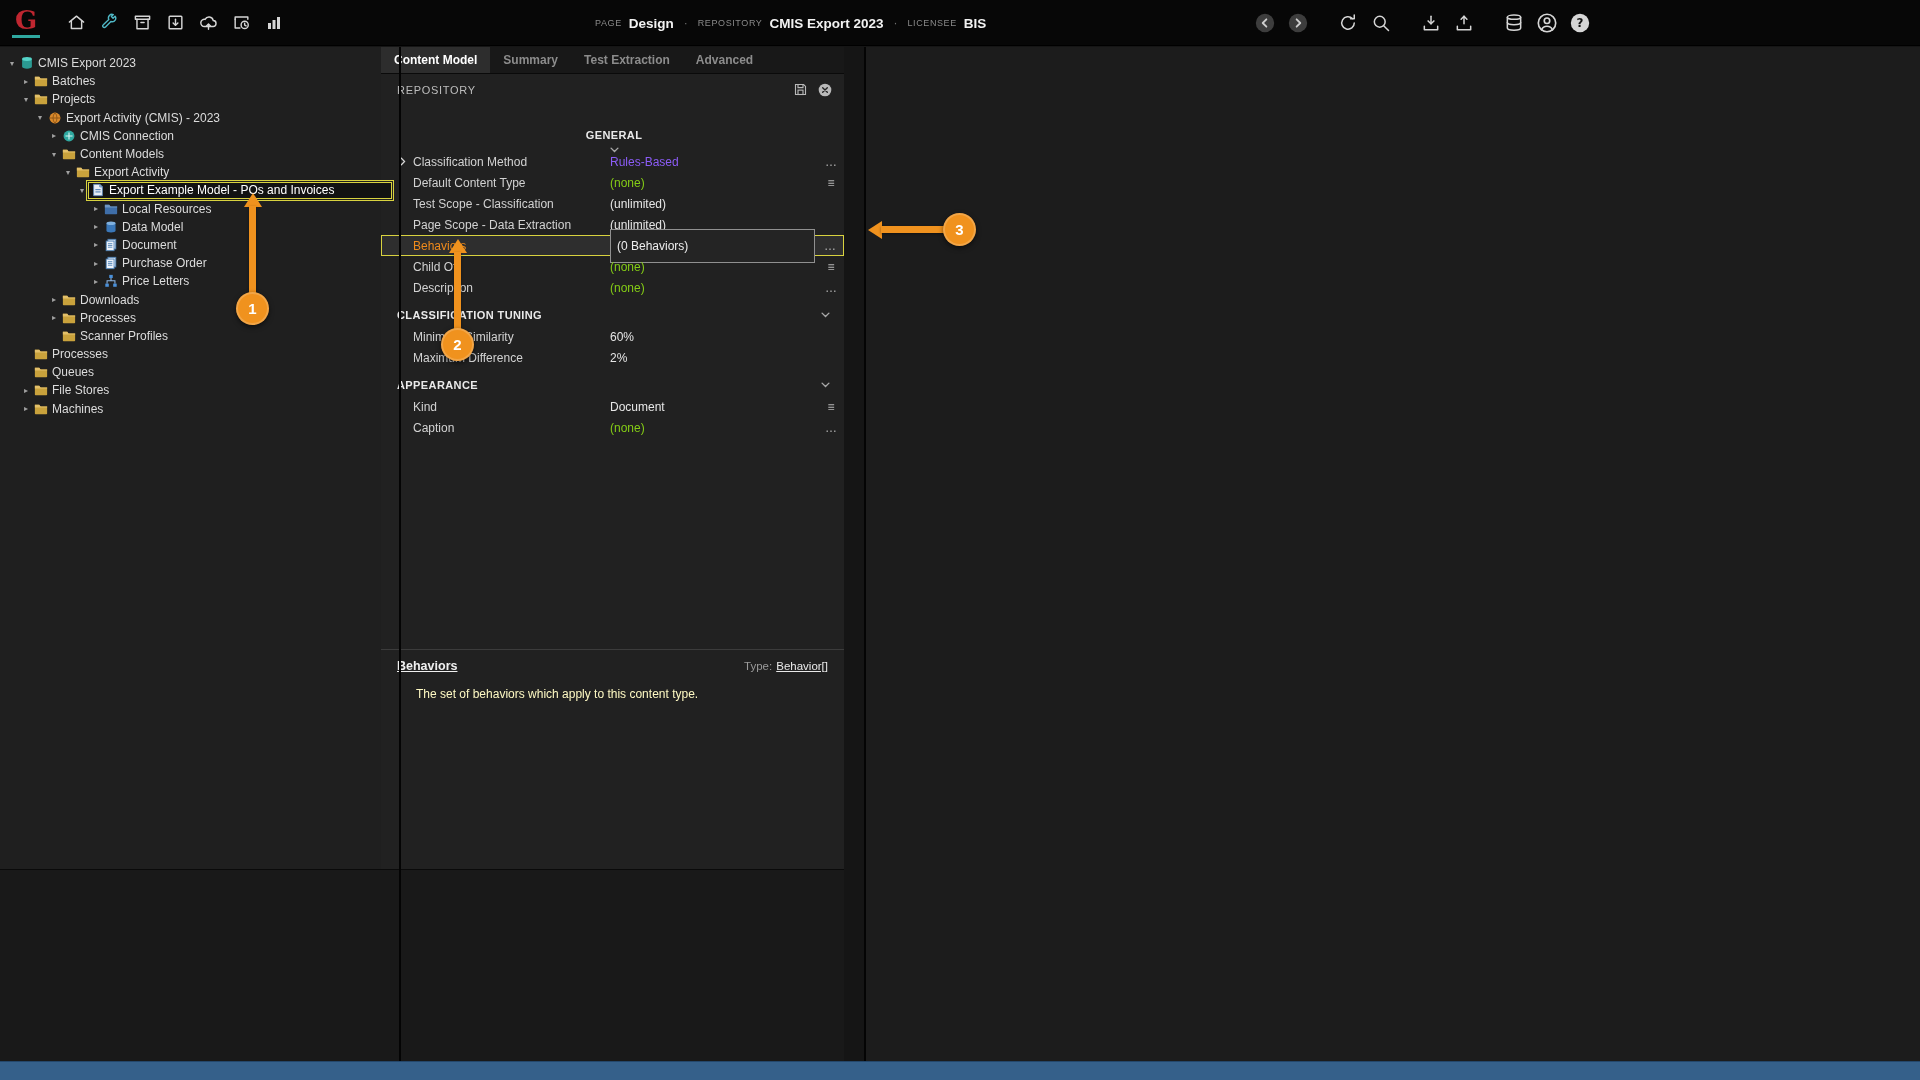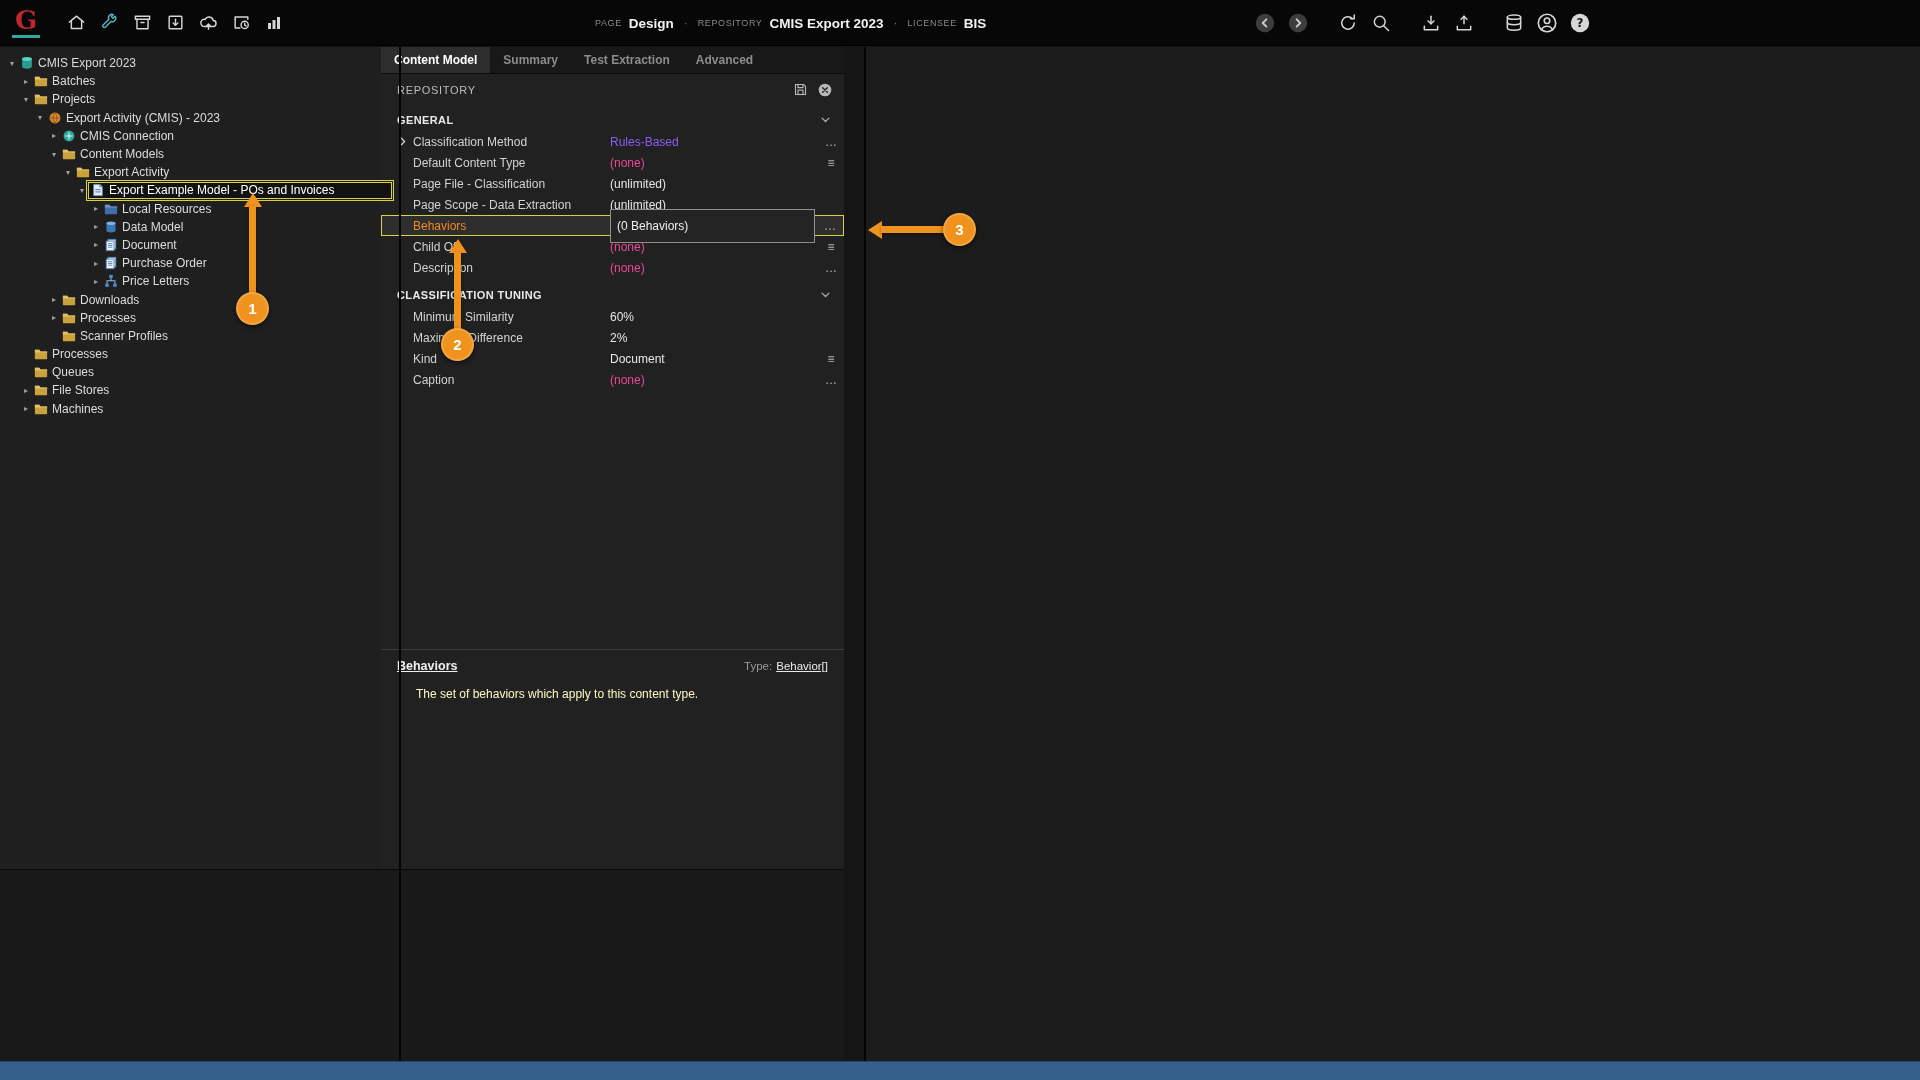--- a/index.html
+++ b/index.html
@@ -54,28 +54,28 @@
   .tab { padding:0 13px; display:flex; align-items:center; font-size:12px; font-weight:bold;
     color:#8c8c8c; cursor:pointer; }
   .tab.active { background:#2d2d2d; color:#ffffff; }
 
   
   .props-header { height:31px; display:flex; align-items:center; padding:0 11px 0 16px; }
   .props-title { font-size:11px; color:#bdbdbd; letter-spacing:.7px; flex:1; }
   .ph-icon { margin-left:9px; cursor:pointer; display:flex; }
 
   .psection { height:22px; display:flex; align-items:center; padding:0 13px 0 16px; margin-top:6px; cursor:pointer; }
-  .psection.first { margin-top:4px; }
+  .psection.first { margin-top:24px;flex-direction:column; }
   .psection-title { font-size:11px; font-weight:bold; color:#eaeaea; letter-spacing:.4px; flex:1; }
 
   .prow { height:21px; display:flex; align-items:center; padding-left:16px; position:relative; }
   .prow-exp { width:16px; flex:none; display:flex; align-items:center; }
   .prow-label { width:197px; flex:none; font-size:12px; color:#d2d2d2; }
   .prow-value { flex:1; font-size:12px; color:#e6e6e6; cursor:default; }
-  .prow-value.muted { color:#ec4899; }
+  .prow-value.muted { color:#84cc16; }
   .prow-value.link { color:#8b5cf6; }
   .prow-action { width:26px; flex:none; text-align:center; color:#b5b5b5; font-size:12px; cursor:pointer; }
 
   .prow.highlight { background:#2e2e2e; border:1px solid #d8d23f; padding-left:15px; }
   .prow.highlight .prow-label { color:#f08b1c; }
   .prow.highlight .prow-value { border:1px solid #909090; background:#242424; height:34px;
     display:flex; align-items:center; padding:0 6px; margin-right:2px; color:#eee; }
 
   
   .help { position:absolute; top:602px; left:0; width:100%; border-top:1px solid #3c3c3c;
@@ -542,21 +542,21 @@
           <span class="prow-action">…</span>
         </div>
         <div class="prow">
           <span class="prow-exp"></span>
           <span class="prow-label">Default Content Type</span>
           <span class="prow-value muted">(none)</span>
           <span class="prow-action">≡</span>
         </div>
         <div class="prow">
           <span class="prow-exp"></span>
-          <span class="prow-label">Page File - Classification</span>
+          <span class="prow-label">Test Scope - Classification</span>
           <span class="prow-value normal">(unlimited)</span>
           <span class="prow-action"></span>
         </div>
         <div class="prow">
           <span class="prow-exp"></span>
           <span class="prow-label">Page Scope - Data Extraction</span>
           <span class="prow-value normal">(unlimited)</span>
           <span class="prow-action"></span>
         </div>
         <div class="prow highlight">
@@ -588,20 +588,26 @@
           <span class="prow-label">Minimum Similarity</span>
           <span class="prow-value normal">60%</span>
           <span class="prow-action"></span>
         </div>
         <div class="prow">
           <span class="prow-exp"></span>
           <span class="prow-label">Maximum Difference</span>
           <span class="prow-value normal">2%</span>
           <span class="prow-action"></span>
         </div>
+        <div class="psection">
+          <span class="psection-title">APPEARANCE</span>
+          <span><svg width="11" height="11" viewBox="0 0 16 16" fill="none" stroke="#a8a8a8" stroke-width="2" stroke-linecap="round">
+              <path d="M3 6l5 5 5-5"></path>
+            </svg></span>
+        </div>
         <div class="prow">
           <span class="prow-exp"></span>
           <span class="prow-label">Kind</span>
           <span class="prow-value normal">Document</span>
           <span class="prow-action">≡</span>
         </div>
         <div class="prow">
           <span class="prow-exp"></span>
           <span class="prow-label">Caption</span>
           <span class="prow-value muted">(none)</span>

